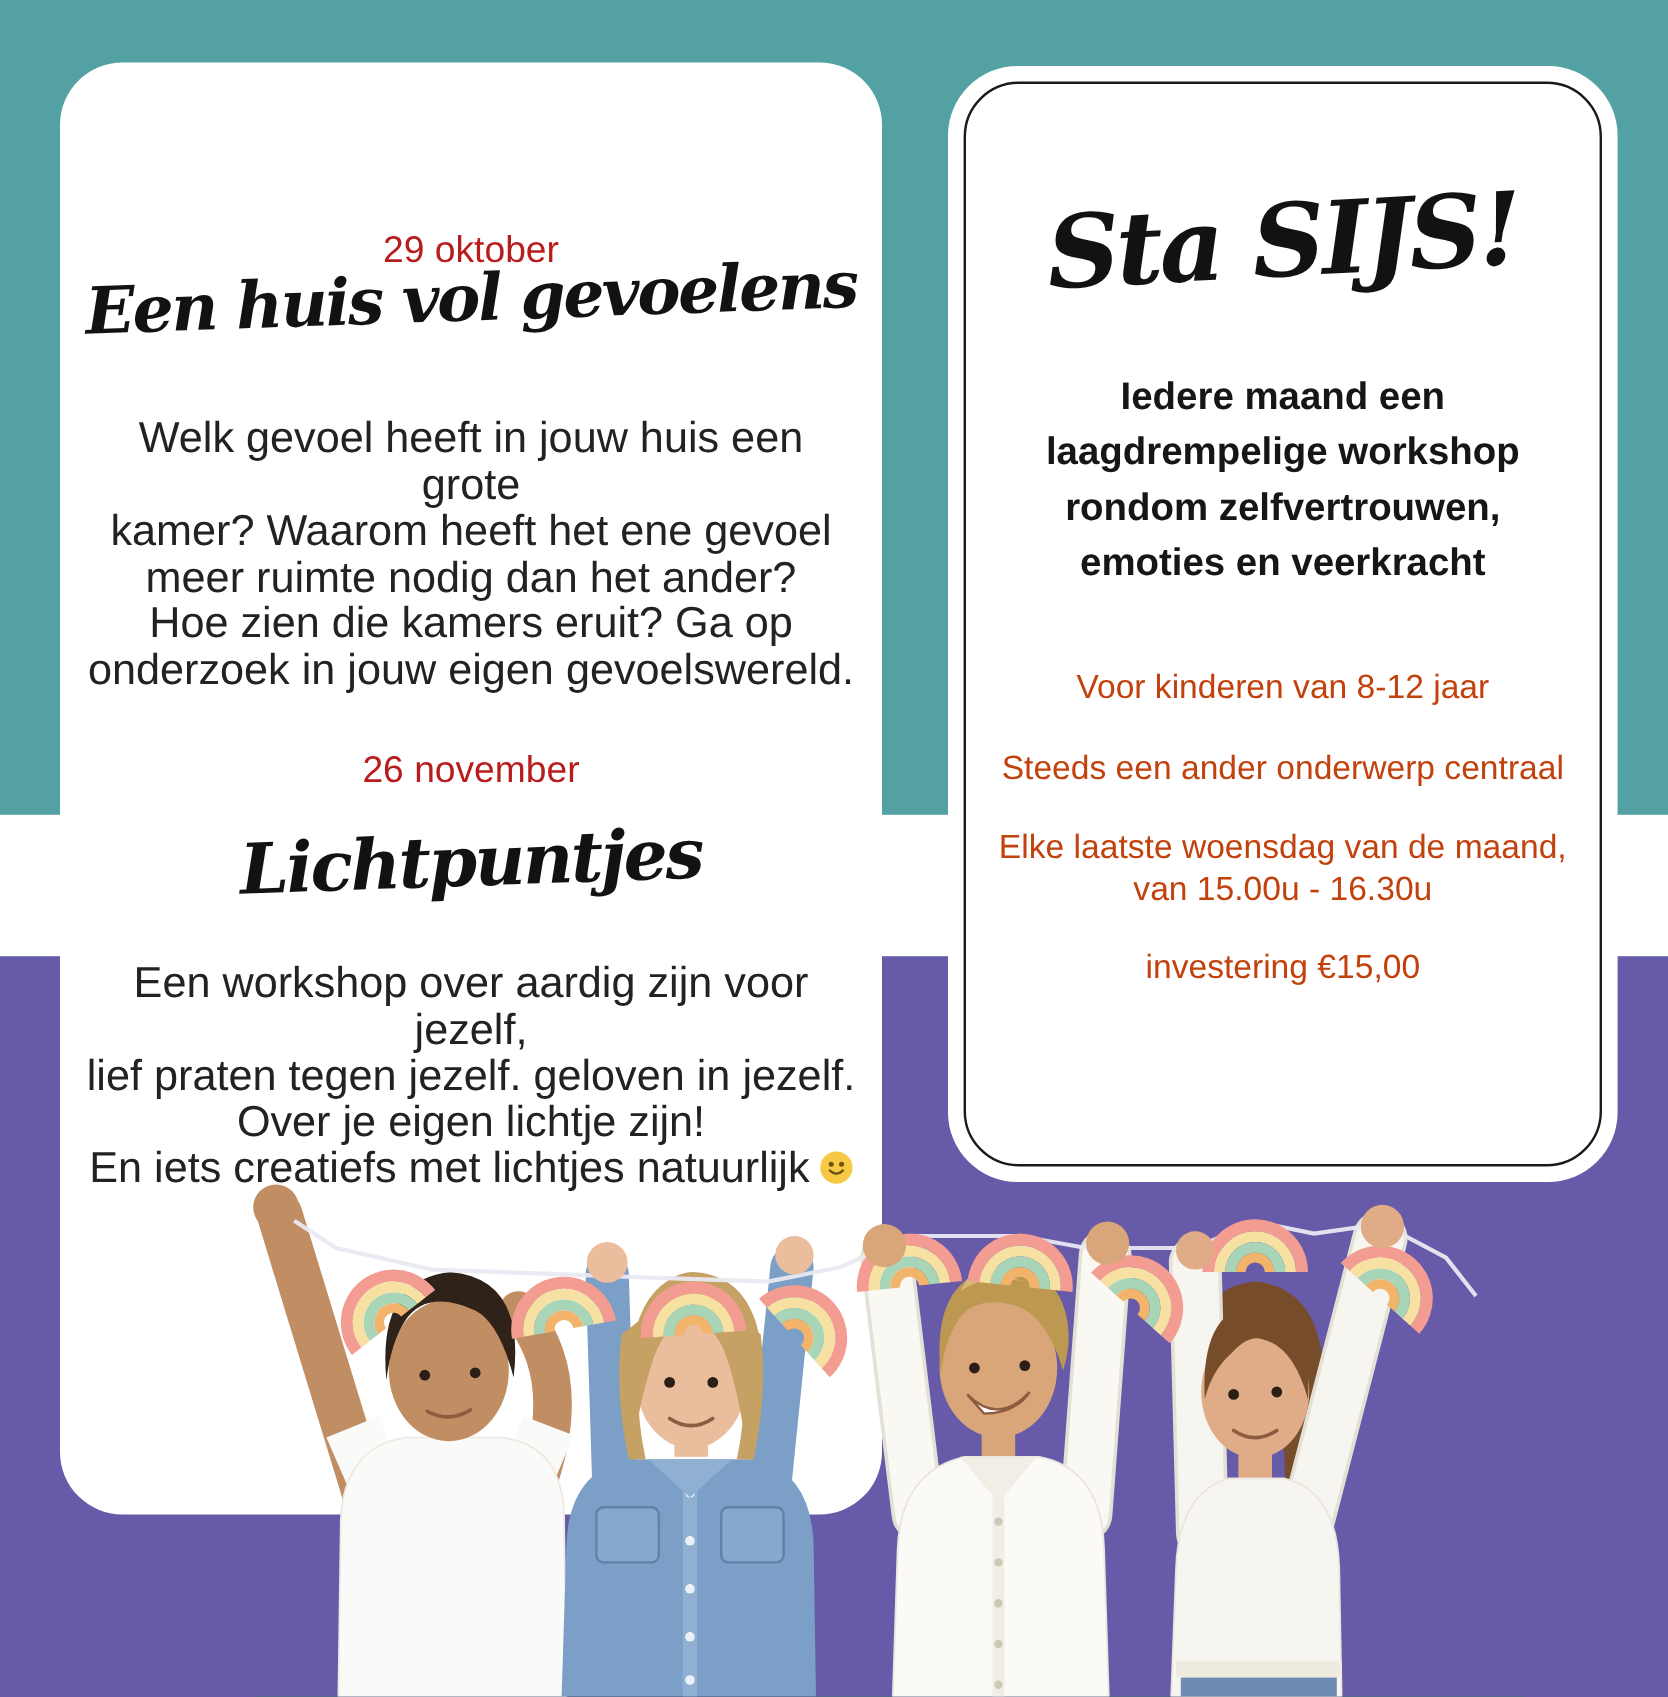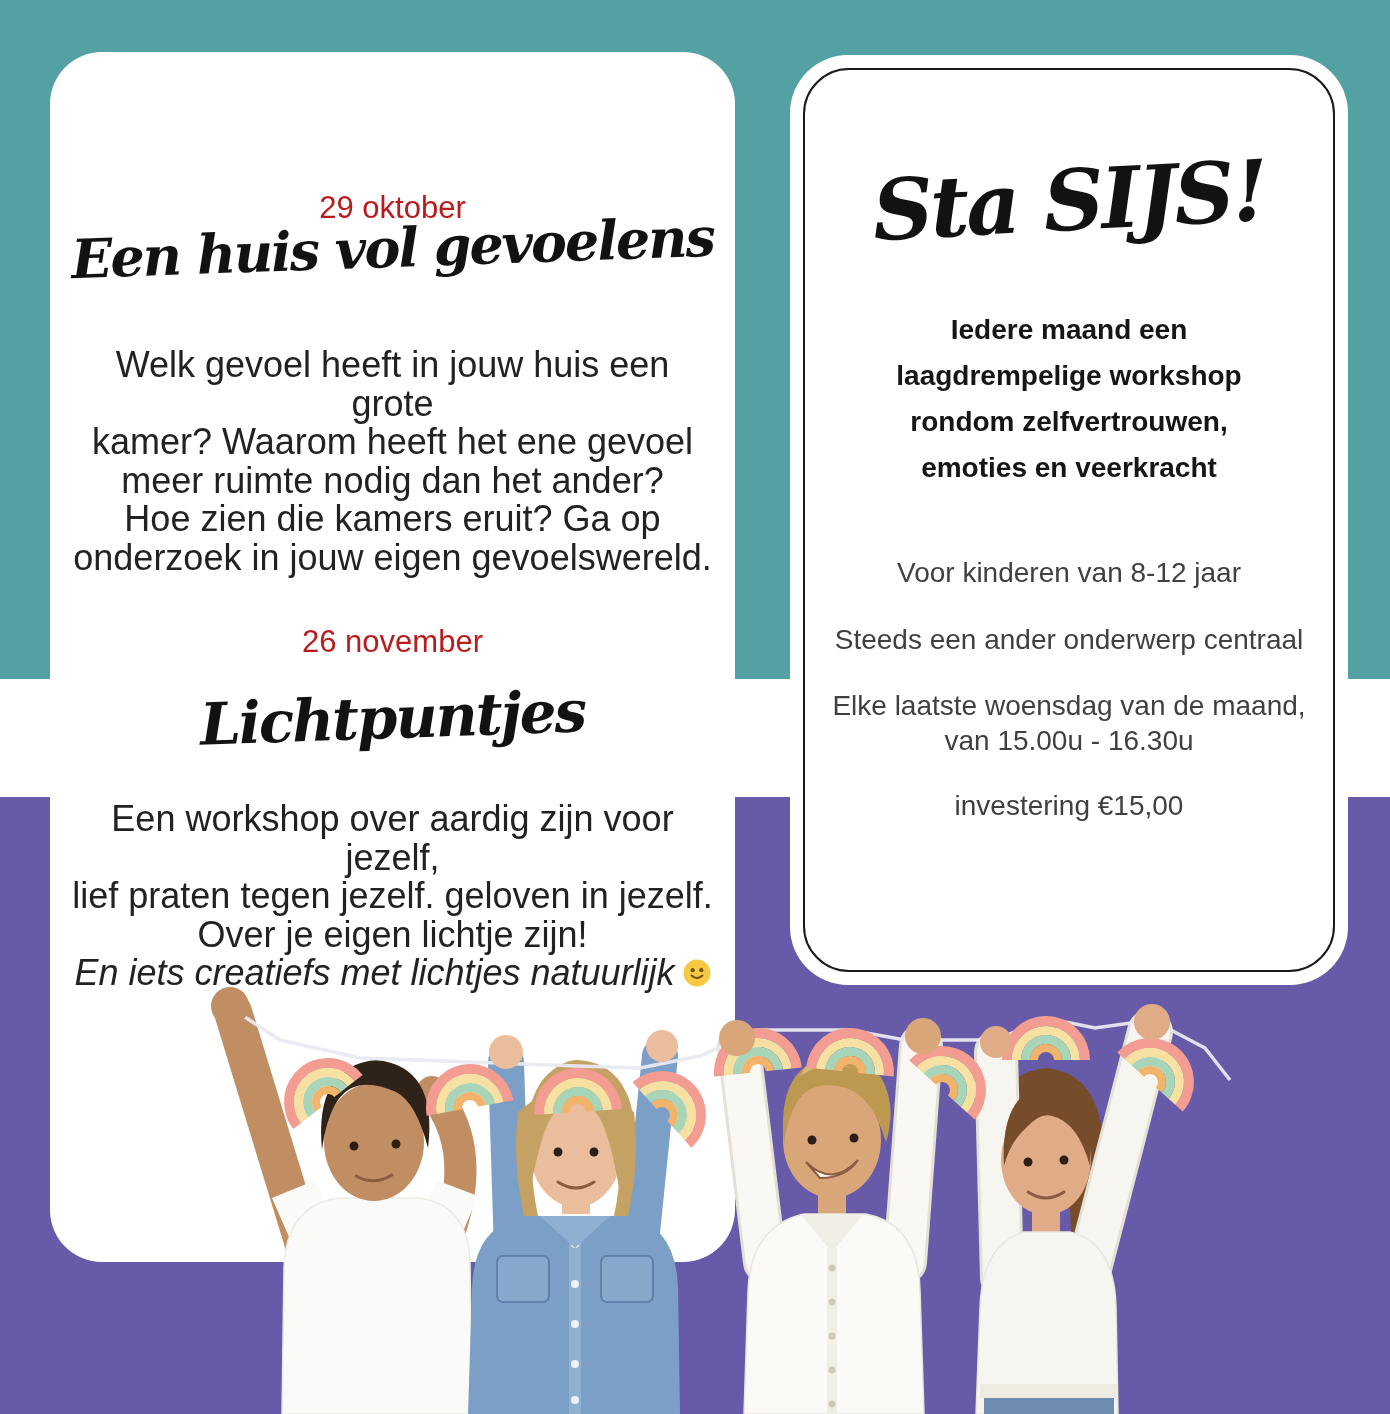--- a/index.html
+++ b/index.html
@@ -28,26 +28,26 @@
     font-style:italic;font-weight:700;color:#121212;
     letter-spacing:-2px;transform:rotate(-2deg);
   }
   .lc-title1{top:168px;font-size:54px;line-height:1.05;}
   .lc-title2{top:636px;font-size:58px;line-height:1.05;}
   .lc-date1{top:138px;}
   .lc-date2{top:572px;}
   .lc-body{font-size:36px;line-height:38.5px;color:#222;}
   .lc-body1{top:294px;left:20px;right:20px;}
   .lc-body2{top:748px;left:12px;right:12px;}
-  .lc-body-lastline{display:flex;justify-content:center;align-items:center;gap:8px;font-style:italic;}
+  .lc-body-lastline{display:flex;justify-content:center;align-items:center;gap:8px;}
 
   
   .rc-title{top:96px;font-size:84px;letter-spacing:-3px;transform:rotate(-3deg);}
-  .rc-intro{top:252px;font-size:28px;font-weight:bold;line-height:46px;color:#161616;}
-  .rc-detail{font-size:28px;line-height:35px;color:#404040;}
+  .rc-intro{top:252px;font-size:32px;font-weight:bold;line-height:46px;color:#161616;}
+  .rc-detail{font-size:28px;line-height:35px;color:#c2410c;}
   .rc-d0{top:500px;}
   .rc-d1{top:567px;}
   .rc-d2{top:633px;}
   .rc-d3{top:733px;}
   .rc-highlight{top:795px;font-size:31px;font-weight:bold;color:#121212;}
 
   .photo-svg{position:absolute;left:0;top:980px;width:1390px;height:434px;}
   .smiley-svg{display:inline-block;vertical-align:middle;}
 </style>
 </head>

